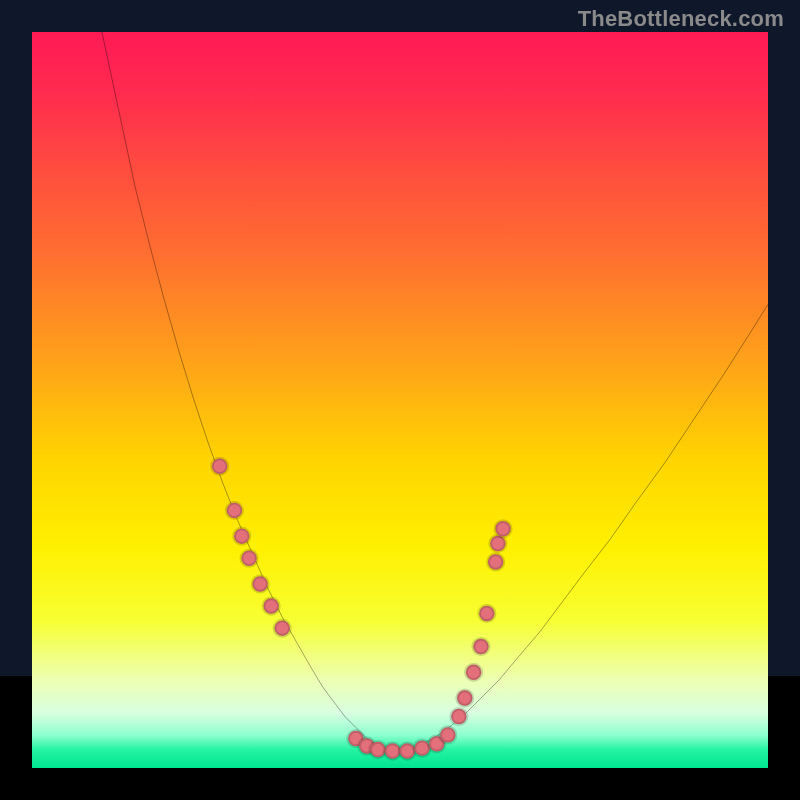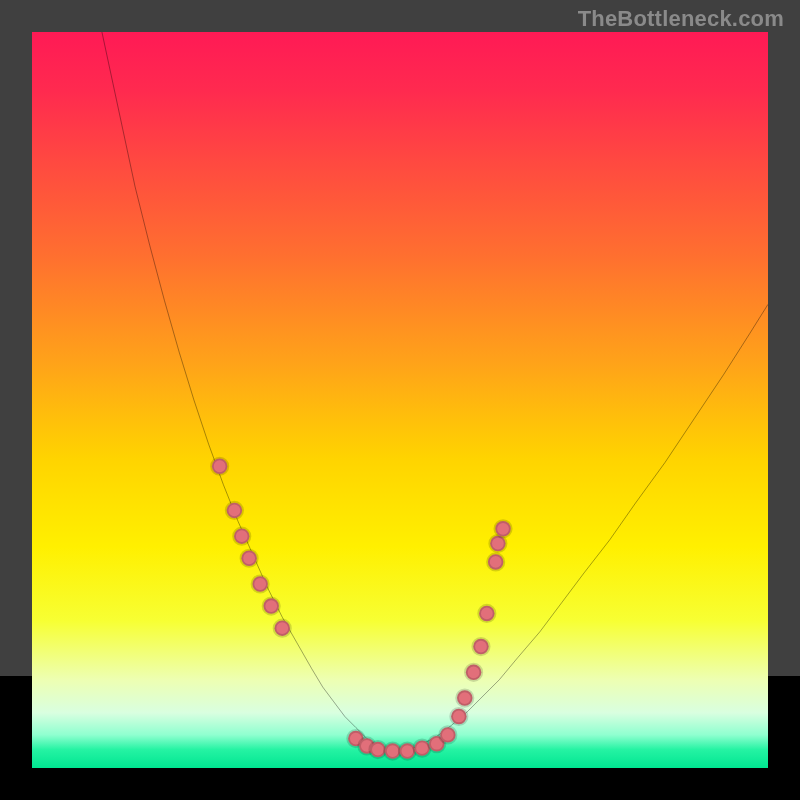--- a/index.html
+++ b/index.html
@@ -7,21 +7,21 @@
     padding: 0;
     width: 800px;
     height: 800px;
     background: #000000;
     overflow: hidden;
   }
   .stage {
     position: relative;
     width: 800px;
     height: 676px;
-    background: #404040;
+    background: #0f172a;
   }
   .plot-area {
     position: absolute;
     left: 32px;
     top: 32px;
     width: 736px;
     height: 736px;
     overflow: hidden;
   }
   .gradient {

